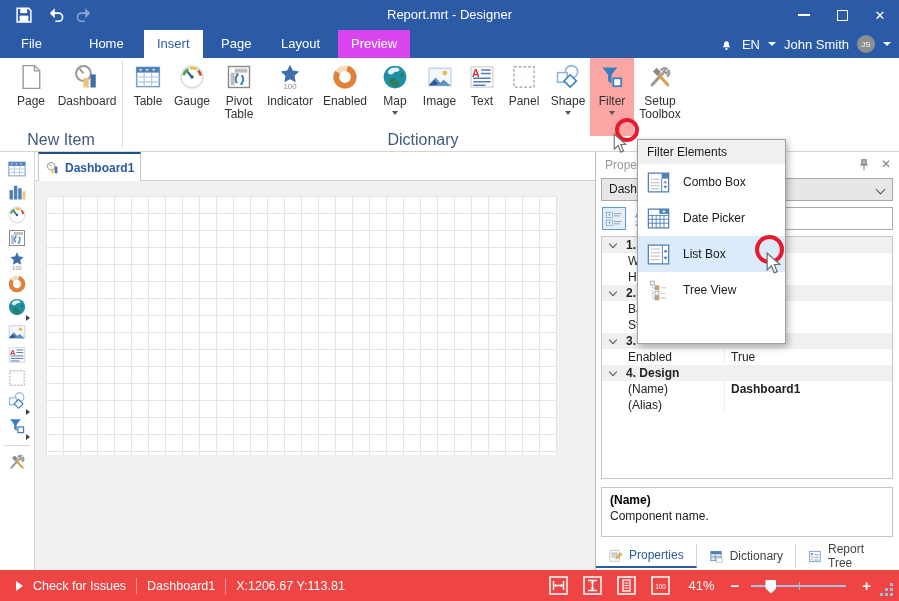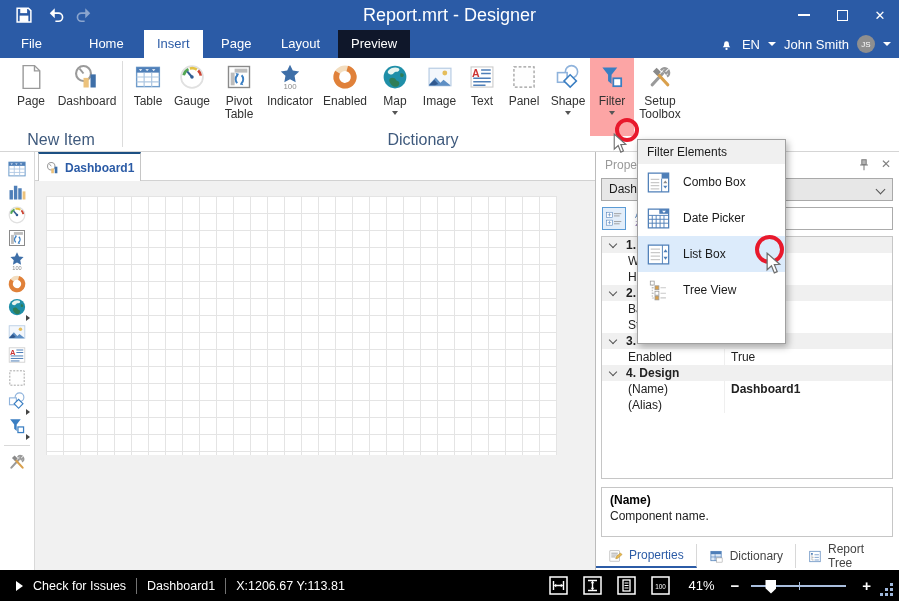--- a/index.html
+++ b/index.html
@@ -4,32 +4,32 @@
 <style>
   * { margin:0; padding:0; box-sizing:border-box; }
   html,body { width:899px; height:601px; overflow:hidden;
     font-family:"Liberation Sans", sans-serif; background:#fff; }
   #app { position:relative; width:899px; height:601px; background:#fff; }
 
   
   #titlebar { position:absolute; left:0; top:0; width:899px; height:30px; background:#2b5ba6; }
   .tb-ic { position:absolute; top:5px; width:20px; height:20px; cursor:default; }
   #title { position:absolute; left:0; right:0; top:0; height:30px; line-height:30px;
-    text-align:center; color:#fff; font-size:18px; }
+    text-align:center; color:#fff; font-size:13px; }
   .winbtn { position:absolute; top:0; width:38px; height:30px; color:#fff; font-size:13px;
     display:flex; align-items:center; justify-content:center; }
   .winbtn .sq { width:11px; height:11px; border:1.5px solid #fff; }
   .winbtn .mn { width:12px; height:2px; background:#fff; }
 
   
   #tabrow { position:absolute; left:0; top:30px; width:899px; height:28px; background:#2b5ba6; }
   .mtab { position:absolute; top:0; height:28px; line-height:28px; text-align:center;
     color:#fff; font-size:13px; padding:0 13px; }
   .mtab.active { background:#fff; color:#2b5ba6; }
-  .mtab.dark { background:#0f172a; }
+  .mtab.dark { background:#d946ef; }
   #acct { position:absolute; right:8px; top:0; height:28px; display:flex; align-items:center;
     gap:8px; color:#fff; font-size:13px; }
   .tri-dn { width:0; height:0; border-left:4px solid transparent; border-right:4px solid transparent;
     border-top:4px solid #fff; }
   #avatar { width:18px; height:18px; border-radius:50%; background:#8f8f8f; color:#fff;
     font-size:8px; display:flex; align-items:center; justify-content:center; }
 
   
   #ribbon { position:absolute; left:0; top:58px; width:899px; height:94px; background:#fff;
     border-bottom:1px solid #d5d5d5; }
@@ -105,21 +105,21 @@
 
   
   #fmenu { position:absolute; left:637px; top:139px; width:149px; height:205px; background:#fff;
     border:1px solid #a0a0a0; box-shadow:2px 3px 7px rgba(0,0,0,.3); z-index:30; }
   #fmenu-hdr { height:24px; line-height:24px; background:#f0f0f0; padding-left:9px; font-size:12px; color:#1a1a1a; }
   .fitem { height:36px; display:flex; align-items:center; gap:12px; padding-left:8px; font-size:12px; color:#1a1a1a; }
   .fitem .ic { width:25px; height:25px; }
   .fitem.sel { background:#dcebfb; }
 
   
-  #statusbar { position:absolute; left:0; top:570px; width:899px; height:31px; background:#000000;
+  #statusbar { position:absolute; left:0; top:570px; width:899px; height:31px; background:#ef4444;
     color:#fff; font-size:12.5px; display:flex; align-items:center; }
   .s-sep { width:1px; height:16px; background:rgba(255,255,255,.45); margin:0 10px; }
   #play { width:0; height:0; border-top:5px solid transparent; border-bottom:5px solid transparent;
     border-left:7px solid #fff; margin:0 10px 0 16px; }
   .zic { width:19px; height:19px; margin-left:15px; }
   #zoomval { margin-left:18px; font-size:13px; }
   #zminus,#zplus { margin-left:16px; font-size:15px; font-weight:bold; }
   #ztrack { position:relative; width:95px; height:2px; background:#a9bedd; margin-left:12px; }
   #ztick { position:absolute; left:50%; top:-3px; width:1px; height:8px; background:#a9bedd; }
   #zthumb { position:absolute; left:15%; top:-5px; width:11px; height:14px; background:#fff;

